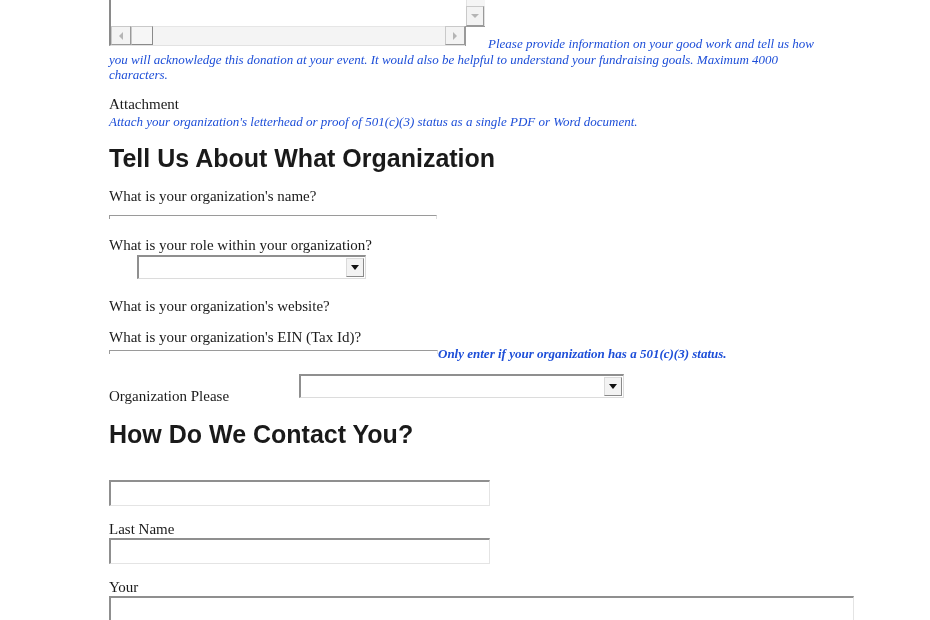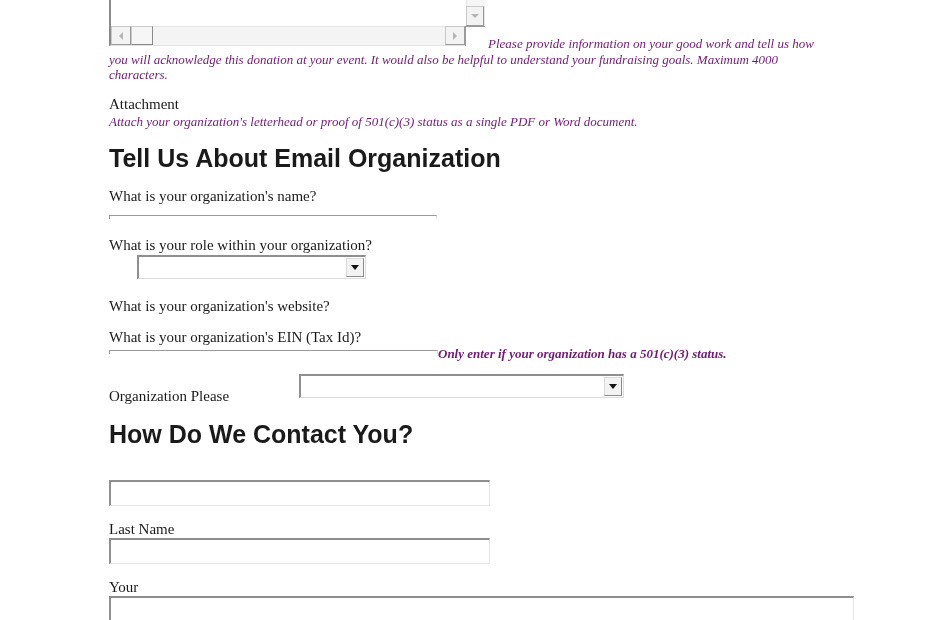--- a/index.html
+++ b/index.html
@@ -104,21 +104,21 @@
       width: 0; height: 0;
       border-top: 4px solid transparent;
       border-bottom: 4px solid transparent;
       border-left: 4px solid #b5b5b5;
     }
 
     .help {
       font-style: italic;
       font-size: 13px;
       line-height: 15.5px;
-      color: #701a75;
+      color: #1d4ed8;
     }
     .help-desc {
       left: 109px; top: 36px;
       width: 720px;
       text-indent: 379px;
     }
     .label {
       font-size: 15px;
       line-height: 18px;
       color: #1a1a1a;
@@ -201,21 +201,21 @@
 <div class="abs hscroll-right">
   <div class="tri-right"></div>
 </div>
 <div class="abs resize-corner"></div>
 
 <div class="abs help help-desc">Please provide information on your good work and tell us how you will acknowledge this donation at your event. It would also be helpful to understand your fundraising goals. Maximum 4000 characters.</div>
 
 <div class="abs label" style="left:109px; top:95px;">Attachment</div>
 <div class="abs help" style="left:109px; top:114px; white-space:nowrap;">Attach your organization's letterhead or proof of 501(c)(3) status as a single PDF or Word document.</div>
 
-<h2 class="abs" style="left:109px; top:143px;">Tell Us About Email Organization</h2>
+<h2 class="abs" style="left:109px; top:143px;">Tell Us About What Organization</h2>
 
 <div class="abs label" style="left:109px; top:187px;">What is your organization's name?</div>
 <div class="abs thin-input" style="left:109px; top:215px; width:328px;"></div>
 
 <div class="abs label" style="left:109px; top:236px;">What is your role within your organization?</div>
 <div class="abs select" style="left:137px; top:255px; width:229px;">
   <span></span>
   <div class="select-btn">
     <div class="tri-down-dark"></div>
   </div>

